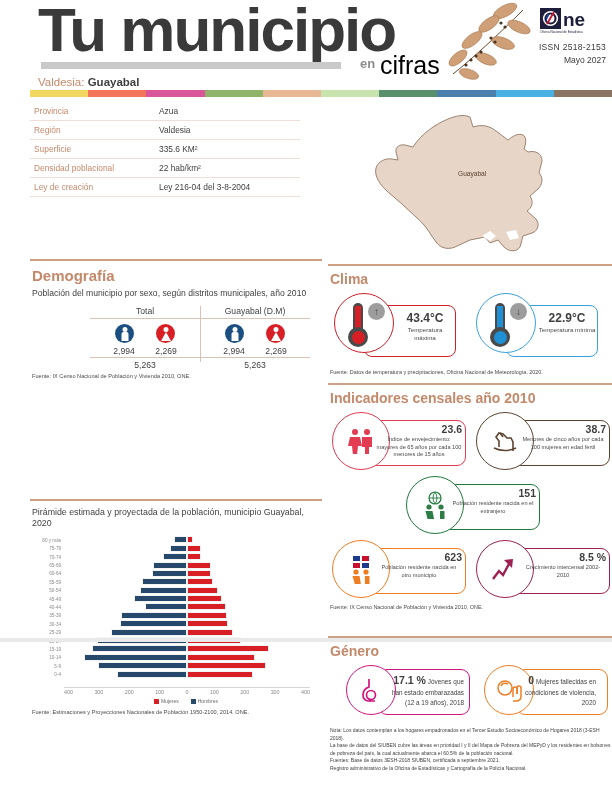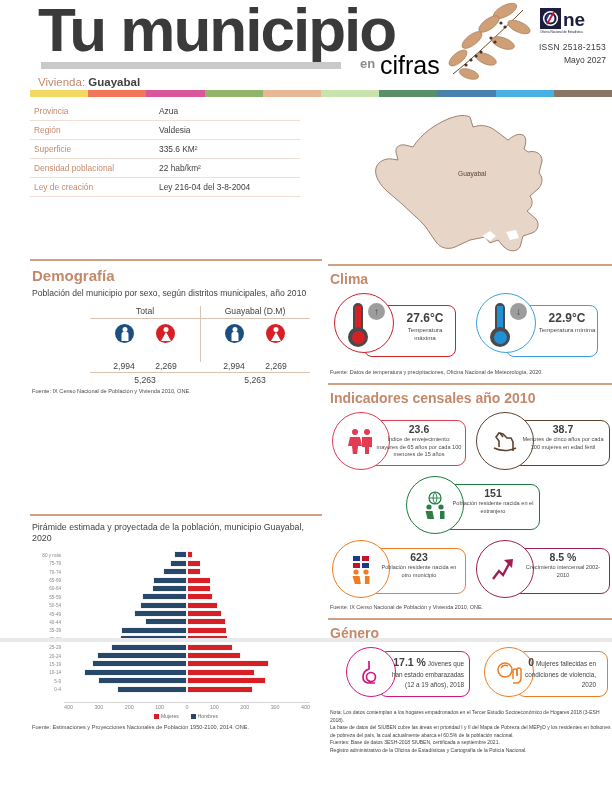--- a/index.html
+++ b/index.html
@@ -72,21 +72,21 @@
   .pericon { width:19px; height:19px; border-radius:50%; position:relative; }
   .pericon.m { background:#1b4f80; }
   .pericon.f { background:#d81f26; }
   .pericon::before{ content:""; position:absolute; left:50%; top:3px; transform:translateX(-50%);
      width:5px; height:5px; border-radius:50%; background:#fff; }
   .pericon.m::after{ content:""; position:absolute; left:50%; top:8px; transform:translateX(-50%);
      width:7px; height:9px; background:#fff; border-radius:2px 2px 0 0;}
   .pericon.f::after{ content:""; position:absolute; left:50%; top:8px; transform:translateX(-50%);
      width:0; height:0; border-left:5px solid transparent; border-right:5px solid transparent;
      border-bottom:9px solid #fff;}
-  .demo-nums { display:flex; justify-content:center; margin-top:18px; }
+  .demo-nums { display:flex; justify-content:center; margin-top:3px; }
   .demo-nums span { width:42px; font-size:8.6px; color:#3f3f3f; }
   .demo-total { font-size:8.6px; color:#3f3f3f; margin-top:1px; border-top:1px solid #d9c3b5; padding-top:2px;}
 
   
   .pyr-title { font-size:8.8px; color:#3f3f3f; line-height:1.35; margin:6px 0 4px 2px; }
   .pyr { position:relative; width:285px; height:150px; margin-left:0px; }
   .pyr-rows { position:absolute; left:0; top:2px; width:285px; }
   .pyr-row { display:flex; align-items:center; height:8px; margin-bottom:0.4px; }
   .pyr-lab { width:34px; text-align:right; font-size:4.6px; color:#8a8a8a; padding-right:3px; }
   .pyr-bars { position:relative; width:246px; height:8px; }
@@ -129,21 +129,21 @@
   .arrowbtn { position:absolute; left:33px; top:9px; width:17px; height:17px; border-radius:50%;
      background:#9d9d9d; color:#3f3f3f; font-size:10px; text-align:center; line-height:17px; }
 
   
   .ind-row { display:flex; gap:10px; margin-left:4px; margin-bottom:6px; }
   .pill { position:relative; width:134px; height:58px; }
   .pill-box { position:absolute; left:36px; top:8px; width:98px; height:46px;
      border:1.4px solid #888; border-radius:9px; }
   .pill-circle { position:absolute; left:0; top:0; width:58px; height:58px; border-radius:50%;
      background:#fff; border:1.4px solid #888; display:flex; align-items:center; justify-content:center;}
-  .pill-val { position:absolute; left:44px; top:11px; width:86px; text-align:center;
+  .pill-val { position:absolute; left:44px; top:11px; width:86px; text-align:right;
      font-size:10.5px; font-weight:700; color:#3f3f3f;}
   .pill-cap { position:absolute; left:44px; top:24px; width:86px; text-align:center;
      font-size:5.6px; color:#4a4a4a; line-height:1.35;}
   .pill.center { margin-left:74px; }
 
   
   .gen-row { display:flex; gap:14px; margin-left:18px; }
   .gpill { position:relative; width:124px; height:54px; }
   .gpill-box { position:absolute; left:32px; top:4px; width:92px; height:46px;
      border:1.4px solid #d2147f; border-radius:9px; }
@@ -163,21 +163,21 @@
 <body>
 
 <div class="page">
 
   <div class="header">
     <div class="title-main">Tu municipio</div>
     <div class="title-rule"></div>
     <div class="title-en">en</div>
     <div class="title-cifras">cifras</div>
     <div class="muni-line">
-      <span>Vivienda:</span>
+      <span>Valdesia:</span>
       <b>Guayabal</b>
     </div>
 
     <svg class="branch" viewBox="0 0 86 80">
       <g stroke="#6b4a2f" stroke-width="1" fill="none">
         <path d="M8 72 C28 56 52 34 78 8"></path>
       </g>
       <g fill="#cfa077" stroke="#a8764c" stroke-width="0.6">
         <ellipse cx="60" cy="9" rx="13" ry="5.5" transform="rotate(-28 60 9)"></ellipse>
         <ellipse cx="74" cy="25" rx="12" ry="5.2" transform="rotate(24 74 25)"></ellipse>
@@ -466,21 +466,21 @@
         <div class="therm-box"></div>
         <div class="therm-circle">
           <span class="tglass">
               <i></i>
             </span>
           <span class="tbulb">
               <i></i>
             </span>
           <span class="arrowbtn">↑</span>
         </div>
-        <div class="therm-val">27.6°C</div>
+        <div class="therm-val">43.4°C</div>
         <div class="therm-cap">Temperatura máxima</div>
       </div>
       <div class="therm-card">
         <div class="therm-box cold"></div>
         <div class="therm-circle cold">
           <span class="tglass cold">
               <i></i>
             </span>
           <span class="tbulb cold">
               <i></i>
@@ -580,21 +580,21 @@
             </svg>
           </div>
           <div class="pill-val">8.5 %</div>
           <div class="pill-cap">Crecimiento intercensal 2002-2010</div>
         </div>
       </div>
 
       <div class="r-fuente">Fuente: IX Censo Nacional de Población y Vivienda 2010, ONE.</div>
     </div>
 
-    <div style="margin-top:8px;">
+    <div style="margin-top:26px;">
       <div class="r-sec-rule"></div>
       <div class="r-sec-title">Género</div>
 
       <div class="gen-row">
         <div class="gpill">
           <div class="gpill-box"></div>
           <div class="gpill-circle">
             <svg width="26" height="28" viewBox="0 0 26 28">
               <g fill="none" stroke="#d2147f" stroke-width="1.7">
                 <path d="M11 3 v8 q-6 2 -6 8 q0 5 5 6 h7"></path>

